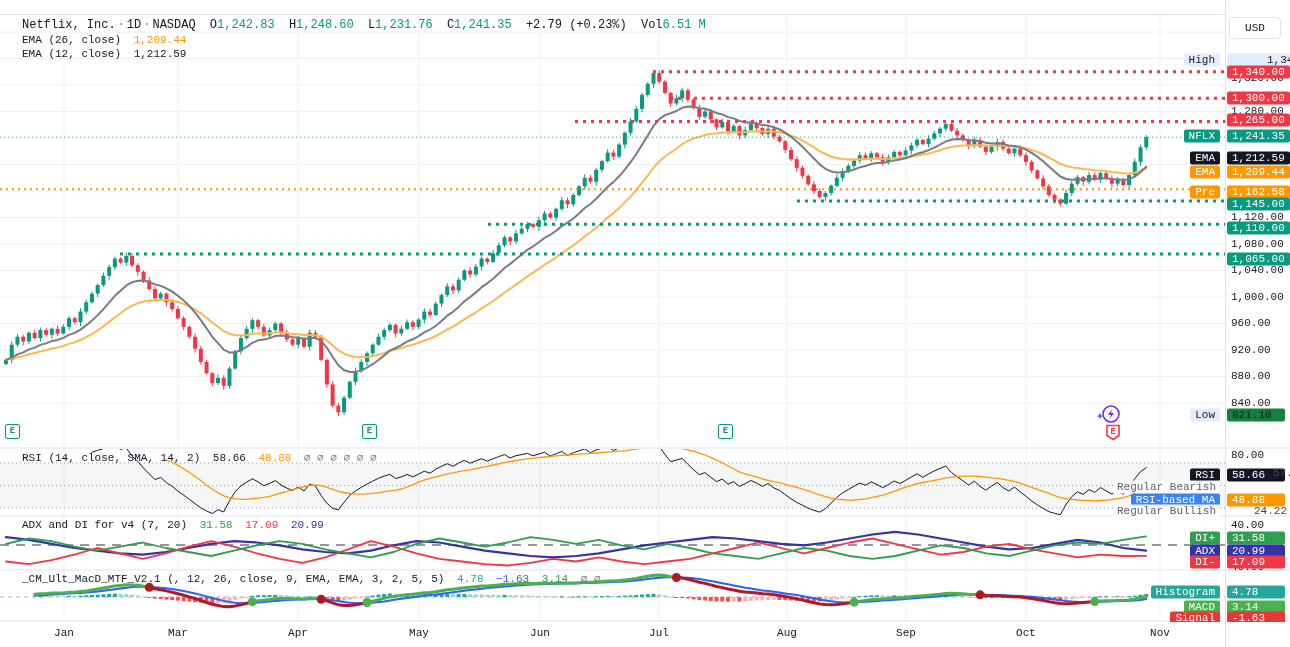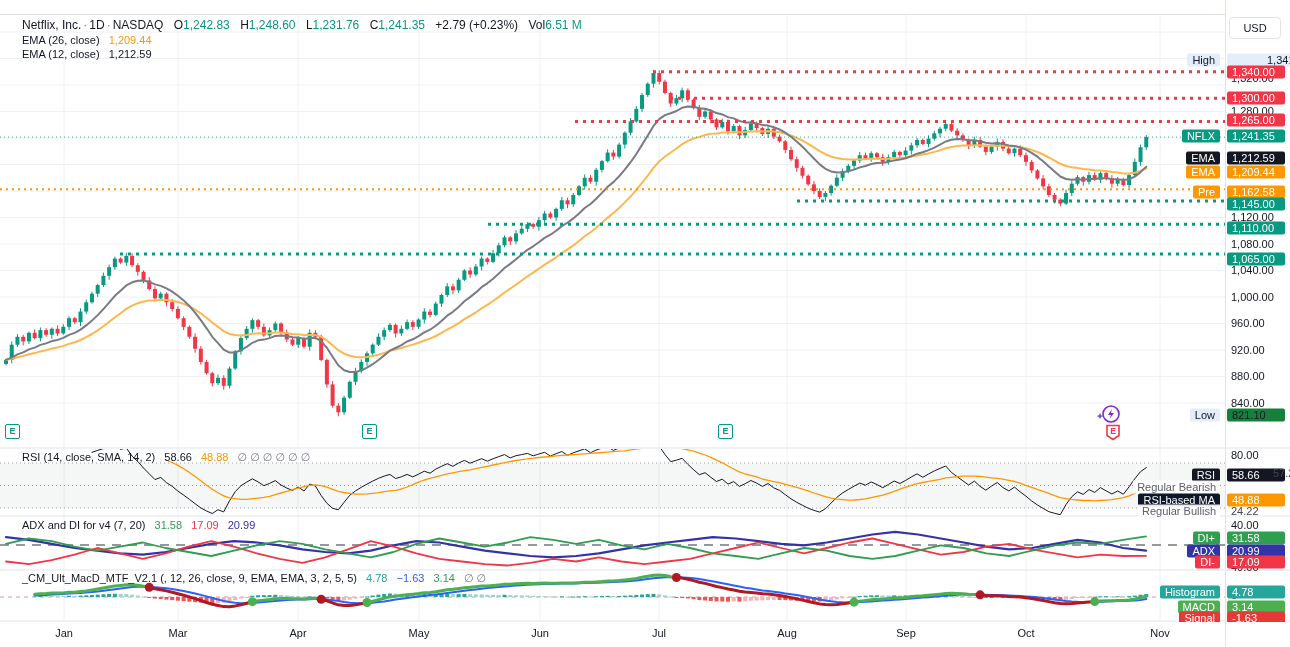--- a/index.html
+++ b/index.html
@@ -1,17 +1,17 @@
 <!DOCTYPE html>
 <html><head>
 <meta charset="utf-8">
 <style>
   html,body{margin:0;padding:0;background:#fff;}
   .app{position:relative;width:1290px;height:647px;overflow:hidden;background:#fff;
-       font-family:Liberation Sans, sans-serif;color:#131722;-webkit-font-smoothing:antialiased;}
+       font-family:Liberation Mono, monospace;color:#131722;-webkit-font-smoothing:antialiased;}
   svg#cv{position:absolute;left:0;top:0;}
   .hdr{position:absolute;left:22px;top:18px;font-size:12px;z-index:5;white-space:nowrap;}
   .hdr .sep{color:#787b86;margin:0 2px;}
   .hdr .lab{color:#131722;margin-left:7px;}
   .up{color:#089981;} .orange{color:#ff9800;} .blue{color:#2962ff;}
   .greent{color:#2f9e4f;} .redt{color:#f23645;} .navyt{color:#3532a8;} .tealt{color:#26a69a;}
   .dim{color:#787b86;}
   .subhdr{position:absolute;left:22px;font-size:11px;z-index:5;white-space:nowrap;}
   .panehdr{position:absolute;left:22px;font-size:11px;z-index:5;white-space:nowrap;color:#131722;}
   .panehdr b{font-weight:normal;}
@@ -796,24 +796,24 @@
       <div class="vchip" style="top: 204px; background: rgb(8, 153, 129); color: rgb(255, 255, 255);">1,145.00</div>
       <div class="vchip" style="top: 228px; background: rgb(8, 153, 129); color: rgb(255, 255, 255);">1,110.00</div>
       <div class="vchip" style="top: 259px; background: rgb(8, 153, 129); color: rgb(255, 255, 255);">1,065.00</div>
       <div class="lchip" style="top: 415px; background: rgb(227, 237, 251); color: rgb(19, 23, 34);">Low</div>
       <div class="vchip" style="top: 415px; background: #15803d; color: rgb(19, 23, 34);">821.10</div>
       <div class="tick" style="top: 455px;">80.00</div>
       <div class="lchip" style="top: 475px; background: rgb(19, 23, 34); color: rgb(255, 255, 255);">RSI</div>
       <div class="vchip" style="top: 475px; background: rgb(19, 23, 34); color: rgb(255, 255, 255);">58.66</div>
       <div class="plainlab" style="top: 487px;">Regular Bearish</div>
       <div class="plainval" style="top: 473px; padding-left: 42px;">57.23</div>
-      <div class="lchip" style="top: 500px; background: #0f172a; color: rgb(255, 255, 255);">RSI-based MA</div>
+      <div class="lchip" style="top: 500px; background: #3b82f6; color: rgb(255, 255, 255);">RSI-based MA</div>
       <div class="vchip" style="top: 500px; background: rgb(255, 152, 0); color: rgb(255, 255, 255);">48.88</div>
       <div class="plainlab" style="top: 511px;">Regular Bullish</div>
-      <div class="plainval" style="top: 511px;">24.22</div>
+      <div class="plainval" style="top: 511px; margin-left: 23px;">24.22</div>
       <div class="tick" style="top: 525px;">40.00</div>
       <div class="tick" style="top: 567px;">40.00</div>
       <div class="lchip" style="top: 538px; background: rgb(47, 158, 79); color: rgb(255, 255, 255);">DI+</div>
       <div class="vchip" style="top: 538px; background: rgb(47, 158, 79); color: rgb(255, 255, 255);">31.58</div>
       <div class="lchip" style="top: 551px; background: rgb(53, 50, 168); color: rgb(255, 255, 255);">ADX</div>
       <div class="vchip" style="top: 551px; background: rgb(53, 50, 168); color: rgb(255, 255, 255);">20.99</div>
       <div class="lchip" style="top: 562px; background: rgb(242, 54, 69); color: rgb(255, 255, 255);">DI-</div>
       <div class="vchip" style="top: 562px; background: rgb(242, 54, 69); color: rgb(255, 255, 255);">17.09</div>
       <div class="tick" style="top: 595px;">0</div>
       <div class="lchip" style="top: 592px; background: rgb(38, 166, 154); color: rgb(255, 255, 255);">Histogram</div>

